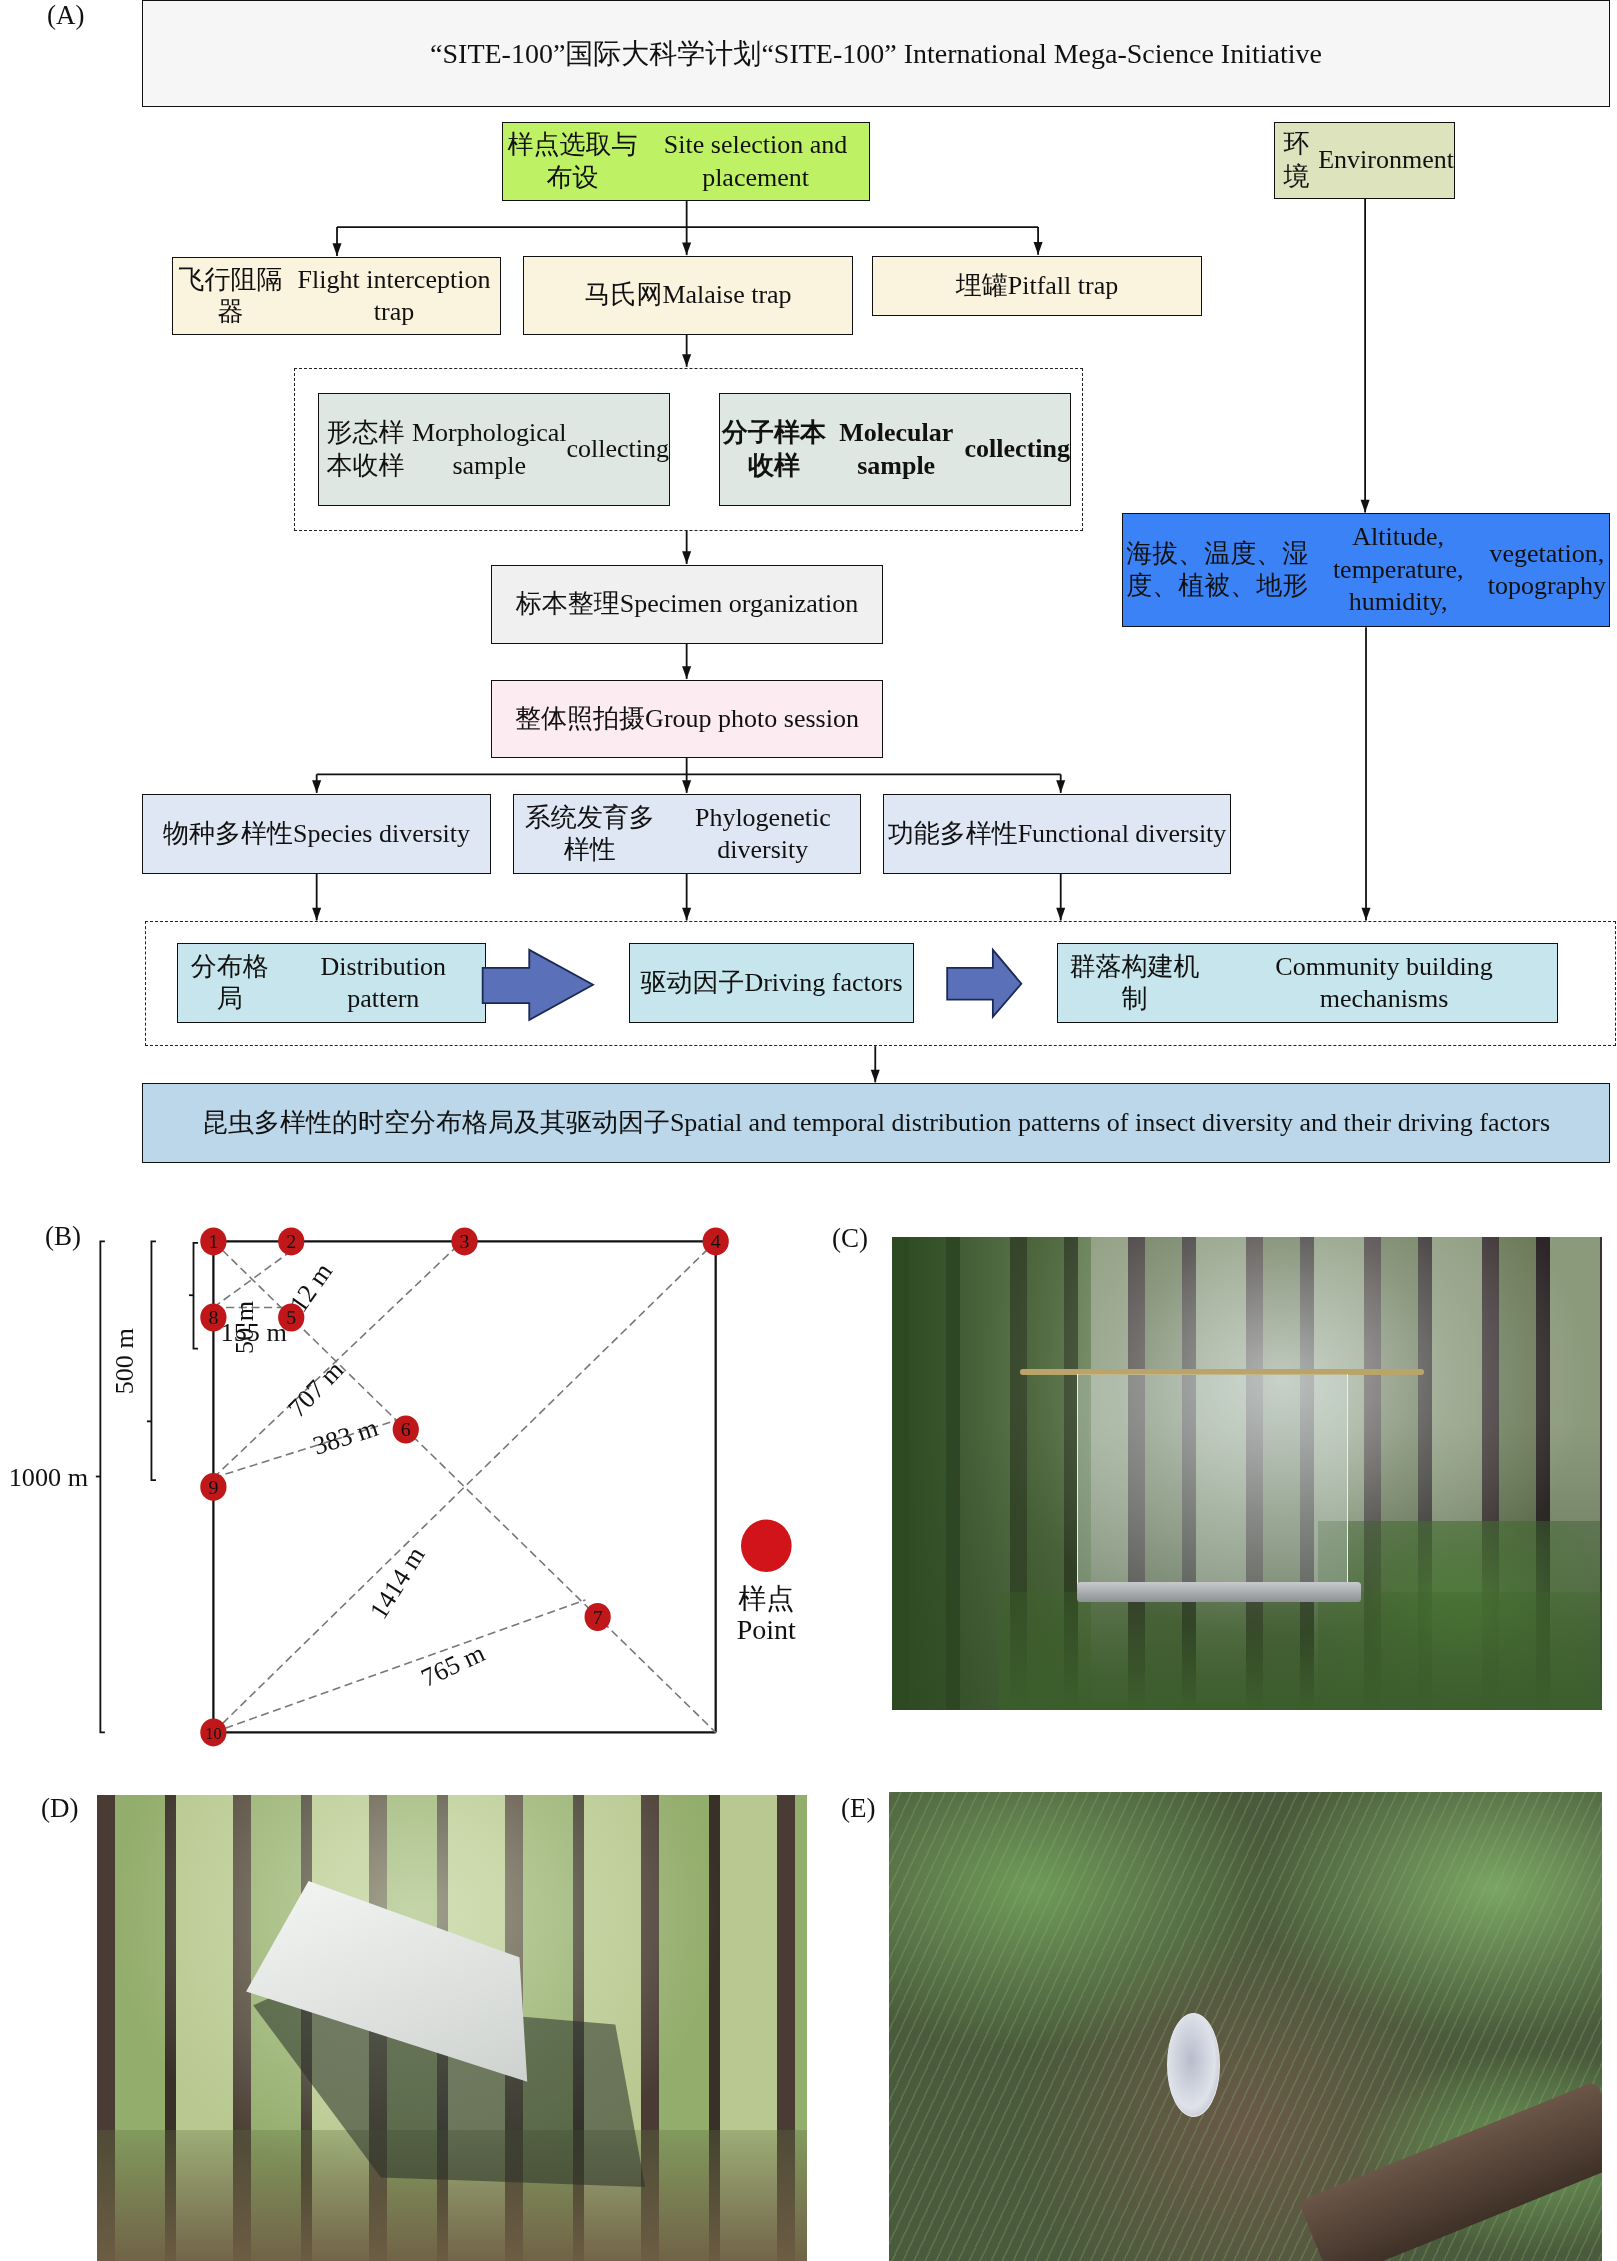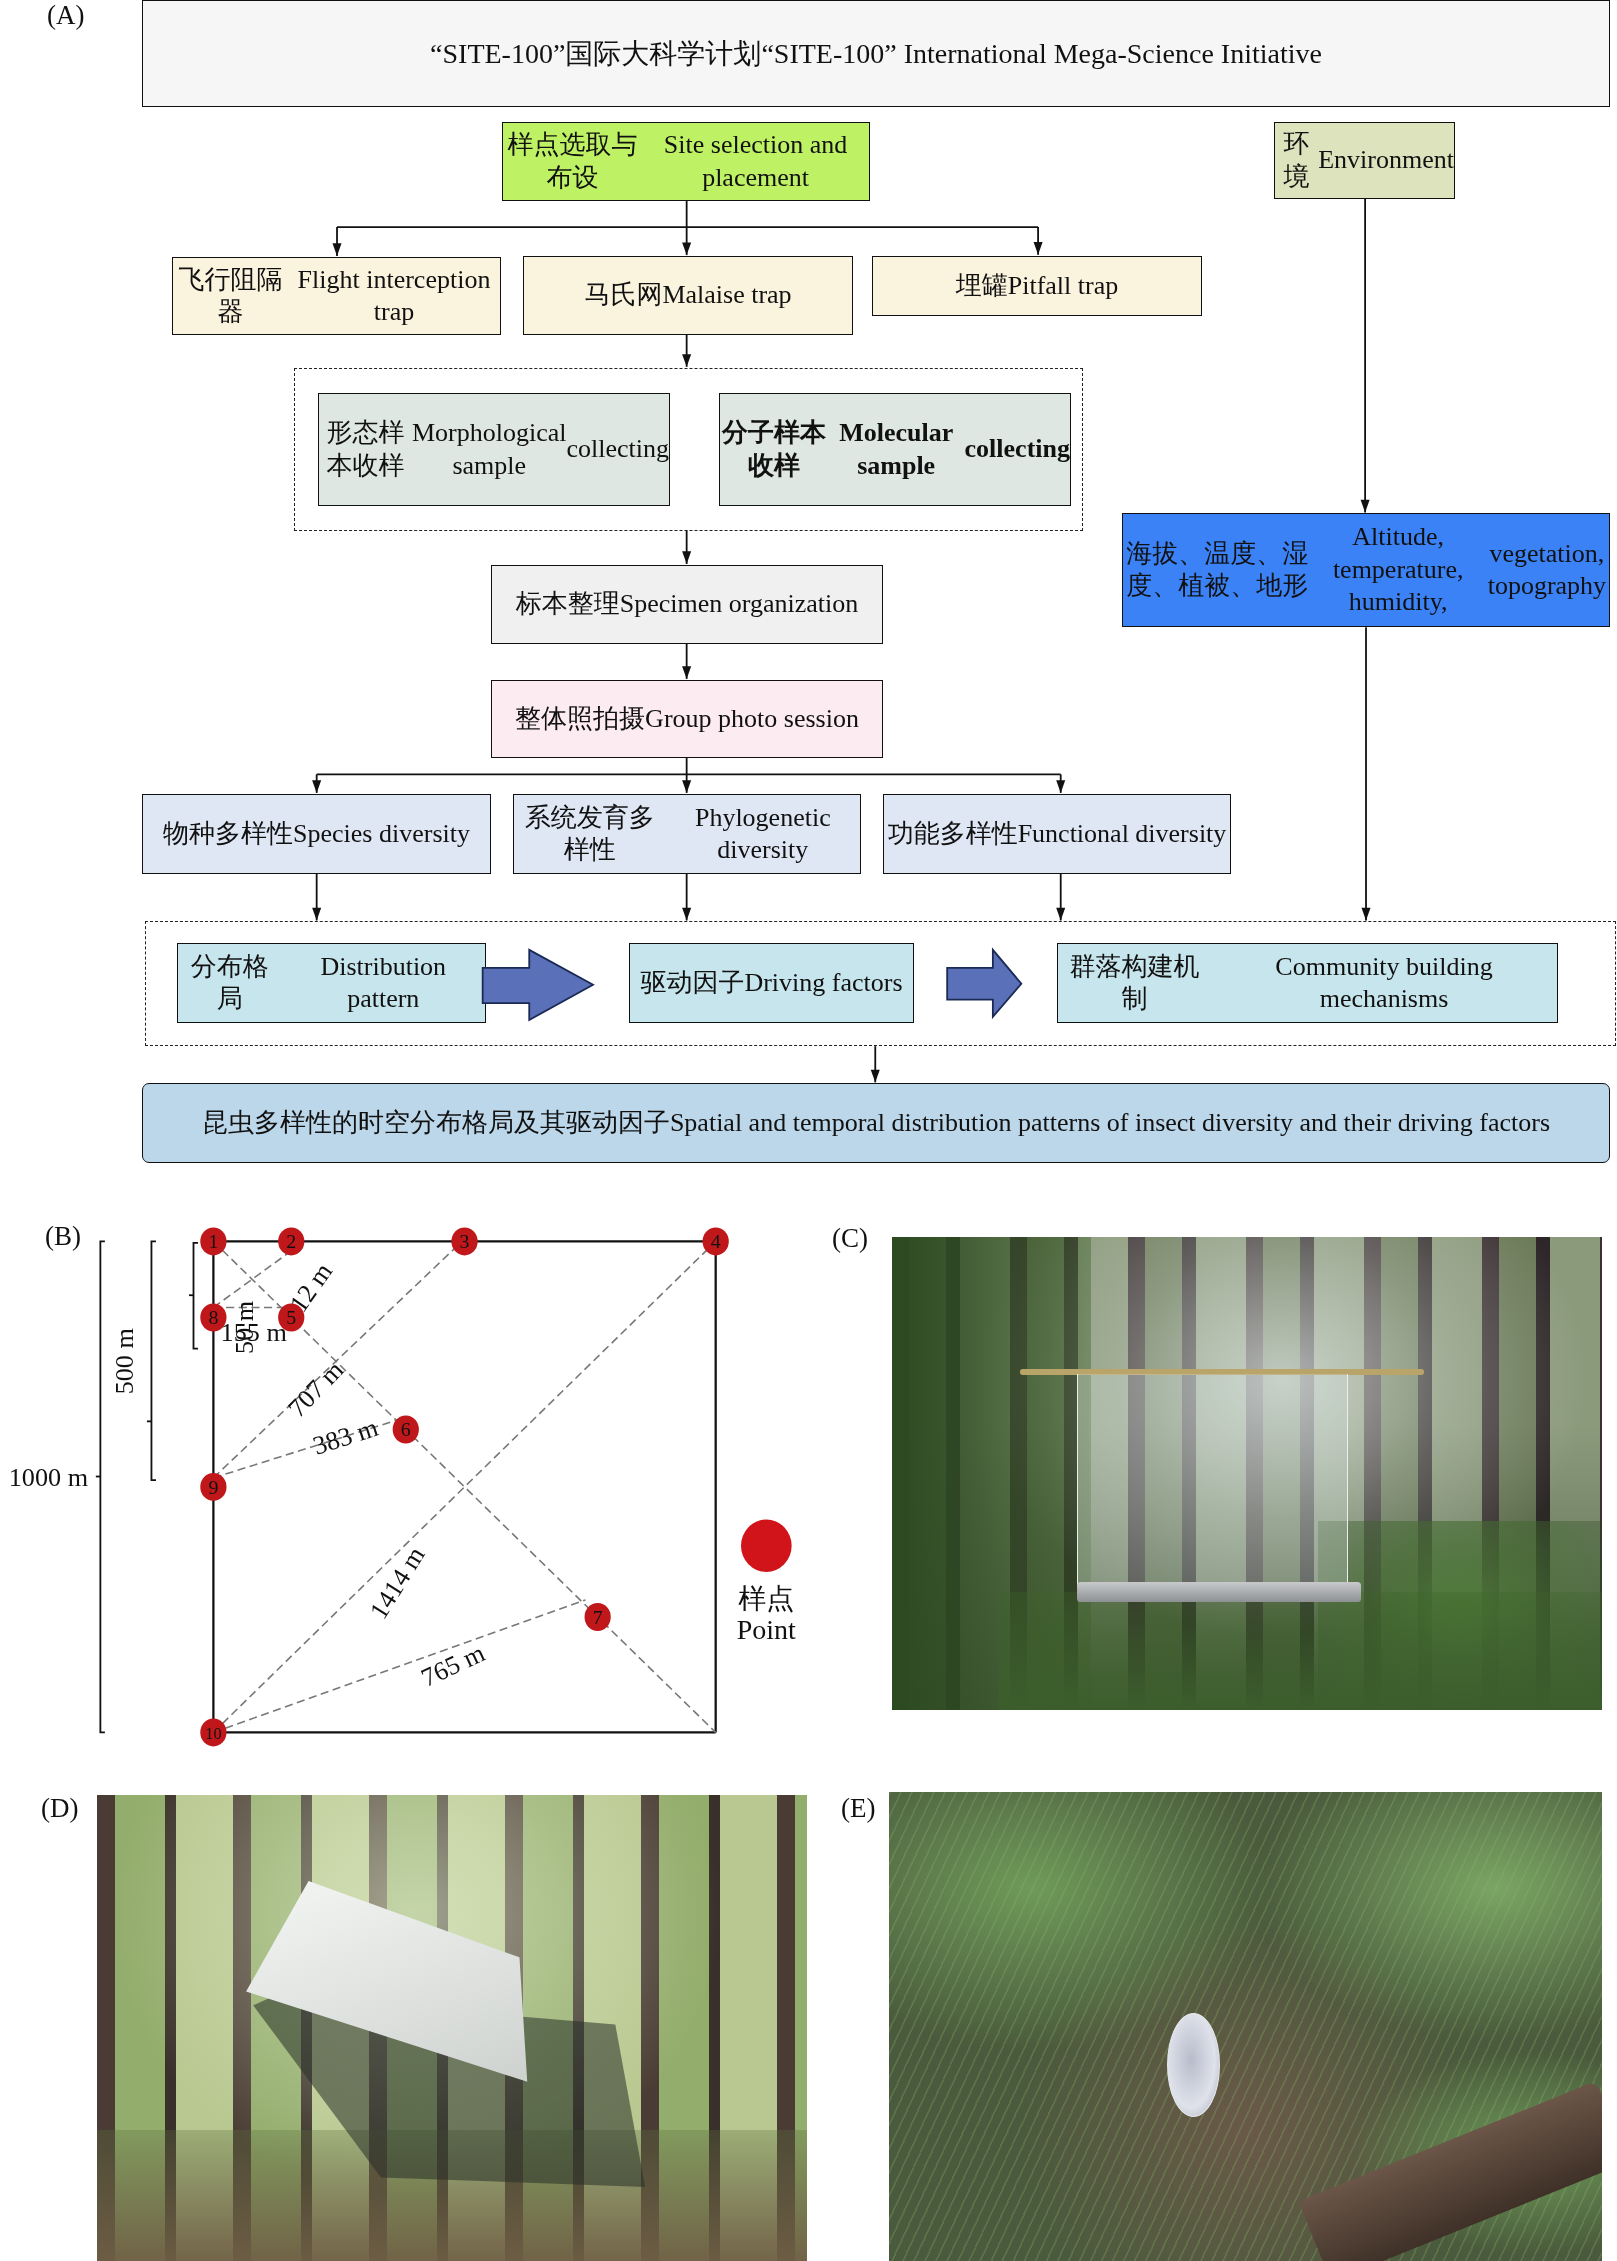--- a/index.html
+++ b/index.html
@@ -96,21 +96,21 @@
 </div>
 <div class="box" style="left:629px;top:943px;width:285px;height:80px;background:#c7e5ec;">
   <span>驱动因子</span>
   <span>Driving factors</span>
 </div>
 <div class="box" style="left:1057px;top:943px;width:501px;height:80px;background:#c7e5ec;">
   <span>群落构建机制</span>
   <span>Community building mechanisms</span>
 </div>
 
-<div class="box" style="left:142px;top:1083px;width:1468px;height:80px;background:#bcd7ea;border-radius:7px;">
+<div class="box" style="left:142px;top:1083px;width:1468px;height:80px;background:#bcd7ea;">
   <span>昆虫多样性的时空分布格局及其驱动因子</span>
   <span>Spatial and temporal distribution patterns of insect diversity and their driving factors</span>
 </div>
 
 <svg class="overlay" width="1618" height="1176" viewBox="0 0 3577 2600">
   <defs>
     <marker id="ah" markerWidth="10" markerHeight="12" refX="5" refY="11" orient="auto" markerUnits="userSpaceOnUse" viewBox="0 0 10 12">
       <path d="M0,0 L5,12 L10,0 L5,4 Z" fill="#111"></path>
     </marker>
   </defs>

